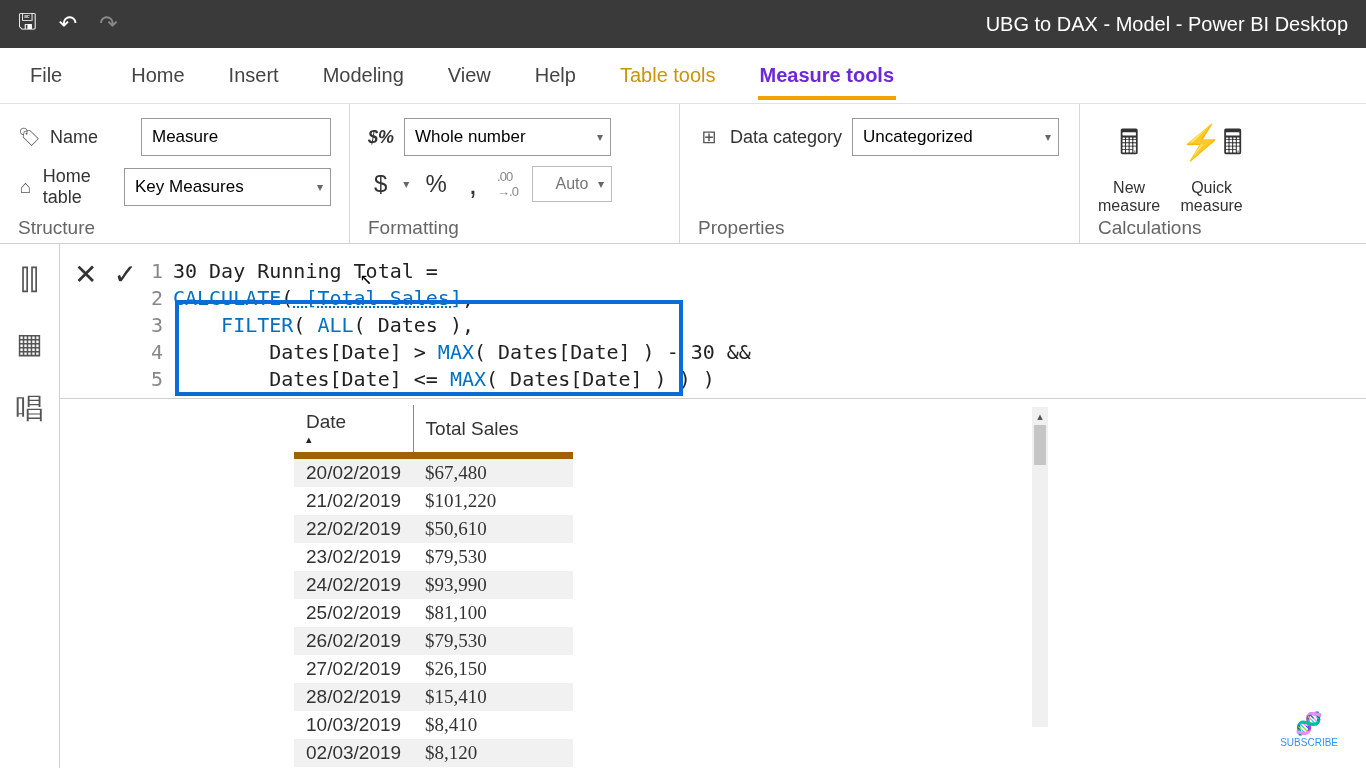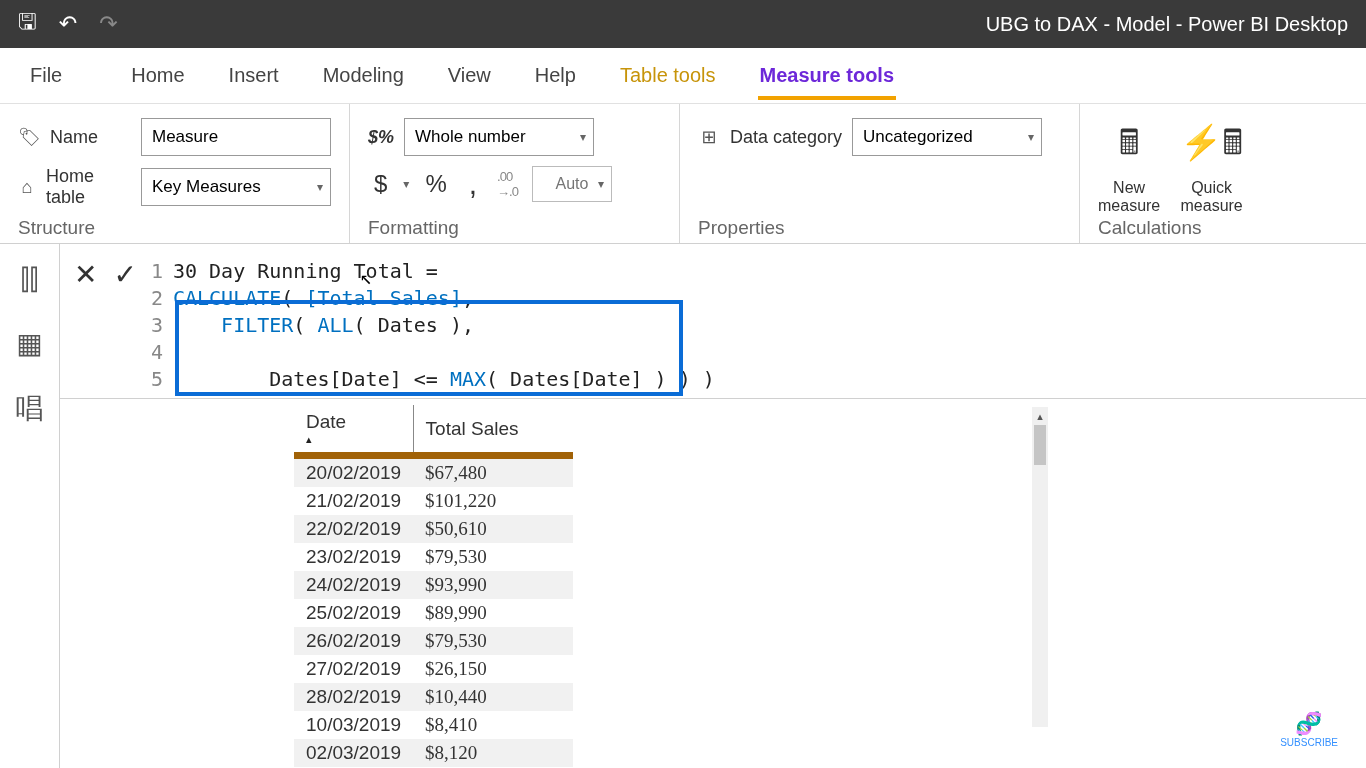--- a/index.html
+++ b/index.html
@@ -81,21 +81,21 @@
   .icon-sm { font-size: 18px; display:inline-block; width:22px; text-align:center; color:#555; }
 
   .ribbon-input, .ribbon-select {
     height: 38px;
     border: 1px solid #999;
     background: #fff;
     font-size: 17px;
     padding: 0 10px;
   }
   .ribbon-input { width: 190px; }
-  .ribbon-select { width: 190px; appearance: none; position: relative; }
+  .ribbon-select { width: 207px; appearance: none; position: relative; }
   .sel-wrap { position: relative; display:inline-block; }
   .sel-wrap::after {
     content: "▾"; position:absolute; right:8px; top:50%; transform:translateY(-50%);
     font-size:12px; color:#666; pointer-events:none;
   }
 
   .fmt-btn { font-size: 24px; color:#333; padding:0 6px; cursor:pointer; }
   .fmt-small { font-size: 18px; color:#888; padding:0 4px; }
   .deci-input { width: 80px; height: 36px; border:1px solid #bbb; text-align:center; font-size:16px; color:#888; }
 
@@ -143,21 +143,21 @@
     font-family: "Consolas", monospace;
     font-size: 20px;
     line-height: 27px;
     position:relative;
     min-height: 140px;
   }
   .code-line { display:flex; }
   .code-line .ln { width: 26px; text-align:right; color:#888; padding-right:10px; }
   .code-line .code { white-space: pre; }
   .tok-fn { color:#0070c0; }
-  .tok-br { color:#0070c0; text-decoration-style: dotted; }
+  .tok-br { color:#0070c0; text-decoration: underline; text-decoration-style: dotted; }
   .tok-plain { color:#222; }
 
   .highlight-box {
     position:absolute;
     border:4px solid #0a6cd6;
     pointer-events:none;
   }
   .cursor-img {
     position:absolute;
     font-size:20px;
@@ -314,20 +314,21 @@
       <div class="code-line">
           <span class="ln">2</span>
           <span class="code"><span class="tok-fn">CALCULATE</span><span class="tok-plain">(</span><span class="tok-br"> [Total Sales]</span><span class="tok-plain">,</span></span>
         </div>
       <div class="code-line">
           <span class="ln">3</span>
           <span class="code"><span class="tok-plain">    </span><span class="tok-fn">FILTER</span><span class="tok-plain">( </span><span class="tok-fn">ALL</span><span class="tok-plain">( Dates ),</span></span>
         </div>
       <div class="code-line">
           <span class="ln">4</span>
+          <span class="code"><span class="tok-plain">        </span><span class="tok-plain">Dates[Date] &gt; </span><span class="tok-fn">MAX</span><span class="tok-plain">( Dates[Date] ) - 30 &amp;&amp;</span></span>
         </div>
       <div class="code-line">
           <span class="ln">5</span>
           <span class="code"><span class="tok-plain">        </span><span class="tok-plain">Dates[Date] &lt;= </span><span class="tok-fn">MAX</span><span class="tok-plain">( Dates[Date] ) ) )</span></span>
         </div>
 
       <div class="highlight-box" style="left:28px; top:42px; width:508px; height:96px"></div>
       <span class="cursor-img" style="left:213px; top:6px">↖</span>
     </div>
   </div>
@@ -356,33 +357,33 @@
           <tr>
             <td>23/02/2019</td>
             <td class="r">$79,530</td>
           </tr>
           <tr>
             <td>24/02/2019</td>
             <td class="r">$93,990</td>
           </tr>
           <tr>
             <td>25/02/2019</td>
-            <td class="r">$89,990</td>
+            <td class="r">$81,100</td>
           </tr>
           <tr>
             <td>26/02/2019</td>
             <td class="r">$79,530</td>
           </tr>
           <tr>
             <td>27/02/2019</td>
             <td class="r">$26,150</td>
           </tr>
           <tr>
             <td>28/02/2019</td>
-            <td class="r">$10,440</td>
+            <td class="r">$15,410</td>
           </tr>
           <tr>
             <td>10/03/2019</td>
             <td class="r">$8,410</td>
           </tr>
           <tr>
             <td>02/03/2019</td>
             <td class="r">$8,120</td>
           </tr>
         </tbody>

